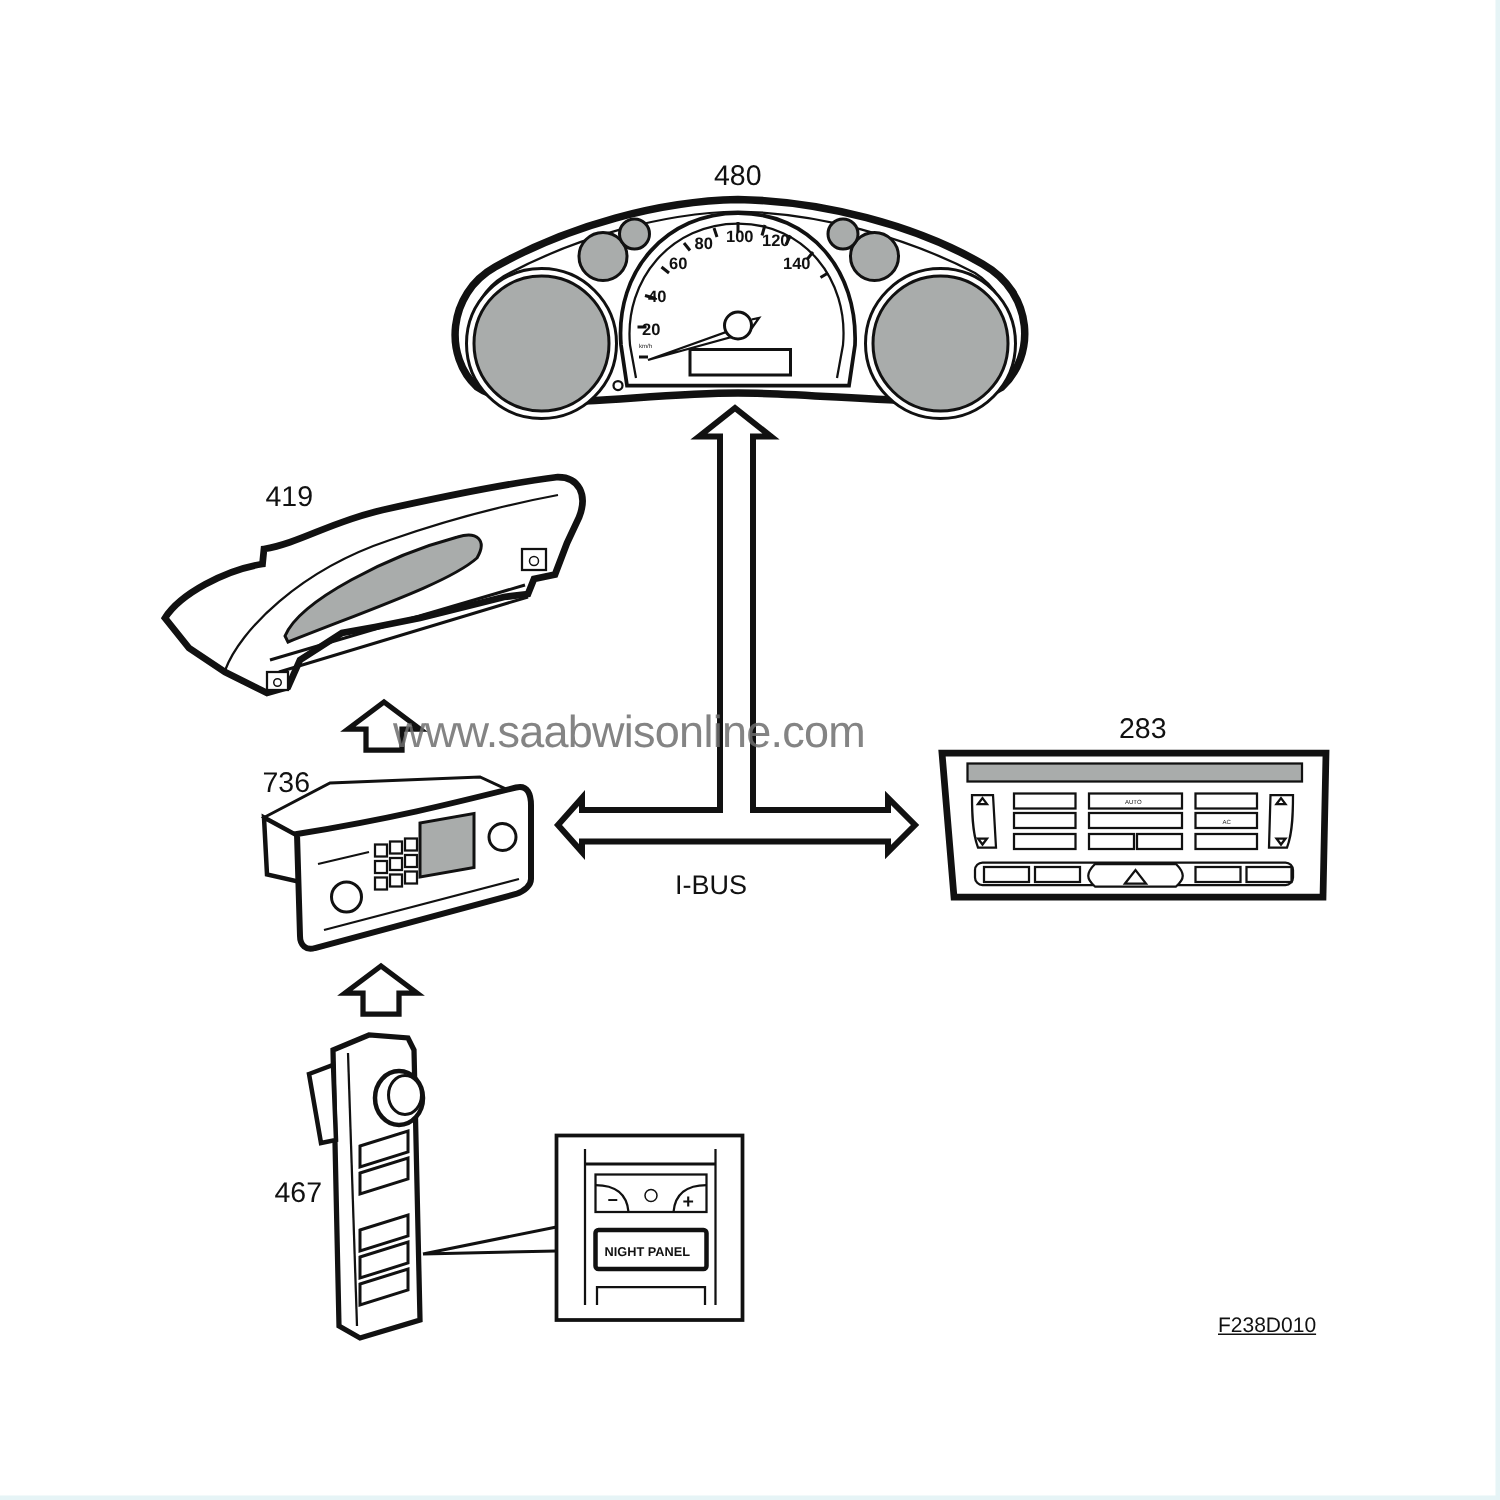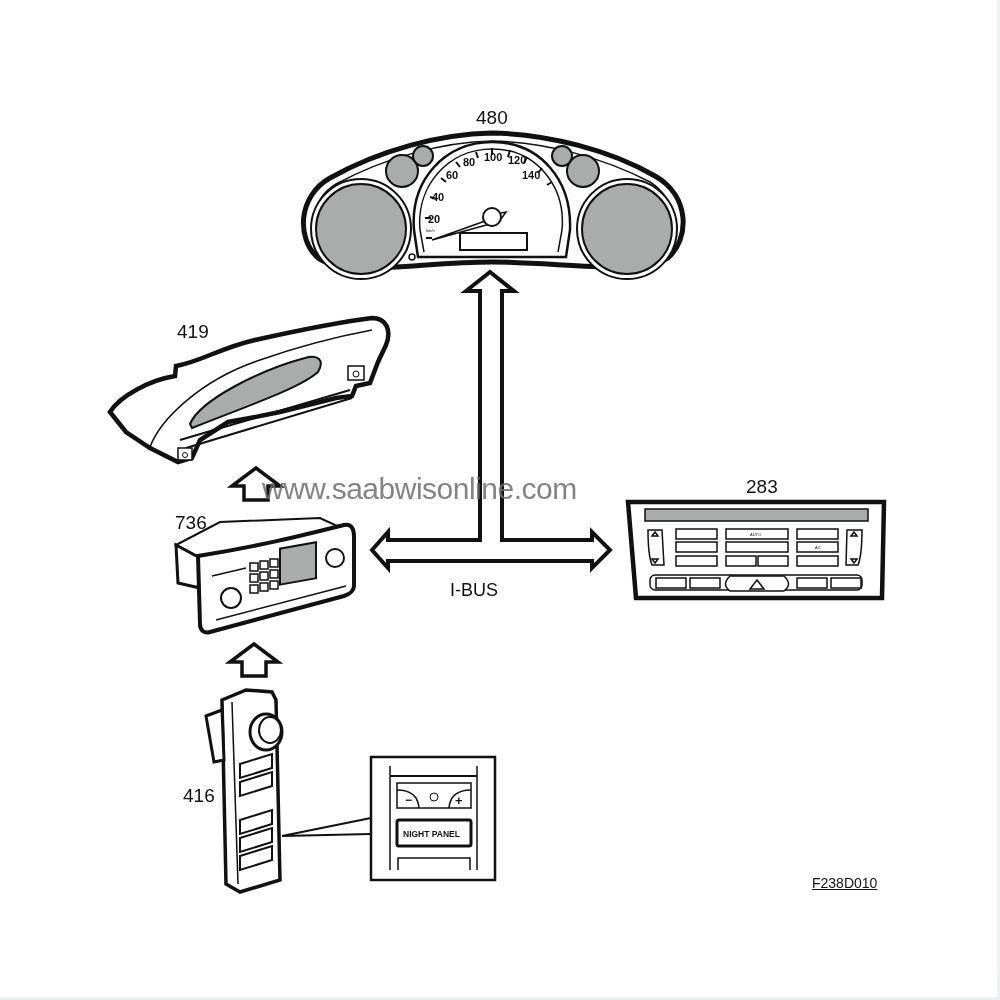--- a/index.html
+++ b/index.html
@@ -190,17 +190,17 @@
   <g font-family="Liberation Sans, sans-serif" fill="#111" font-size="4">
     <text x="750" y="536">AUTO</text>
     <text x="815" y="549">AC</text>
   </g>
 </svg>
 
 <div class="label" style="left:476px; top:107px;">480</div>
 <div class="label" style="left:177px; top:321px;">419</div>
 <div class="label" style="left:175px; top:512px;">736</div>
 <div class="label" style="left:746px; top:476px;">283</div>
-<div class="label" style="left:183px; top:785px;">416</div>
+<div class="label" style="left:183px; top:785px;">467</div>
 <div class="label bus" style="left:450px; top:568px;margin-top:12px;">I-BUS</div>
 <div class="label figcode" style="left:812px; top:875px;">F238D010</div>
 
 <div class="watermark">www.saabwisonline.com</div>
 
 </body></html>

